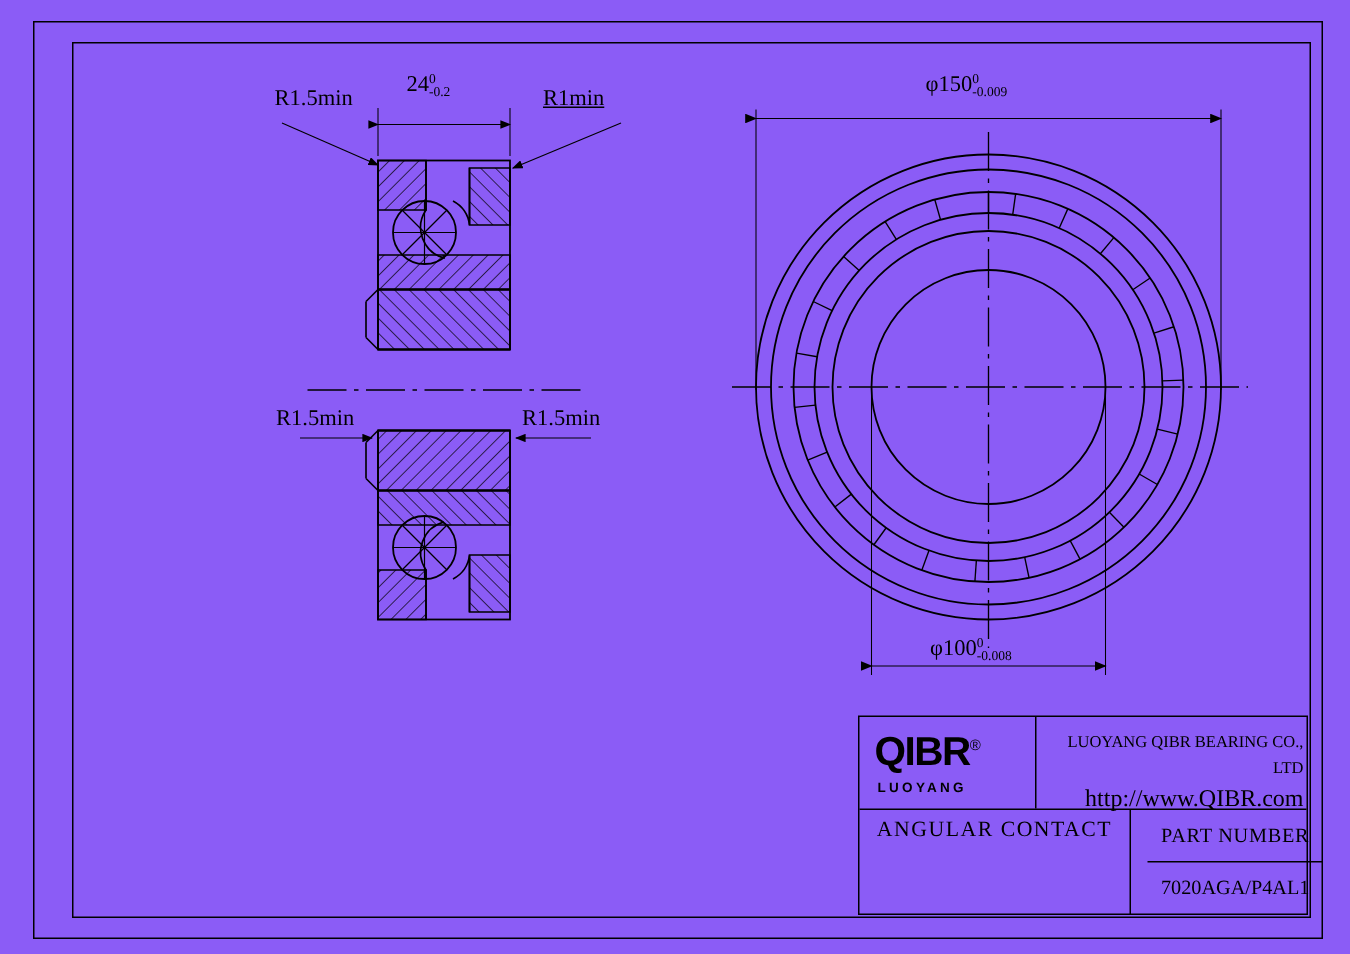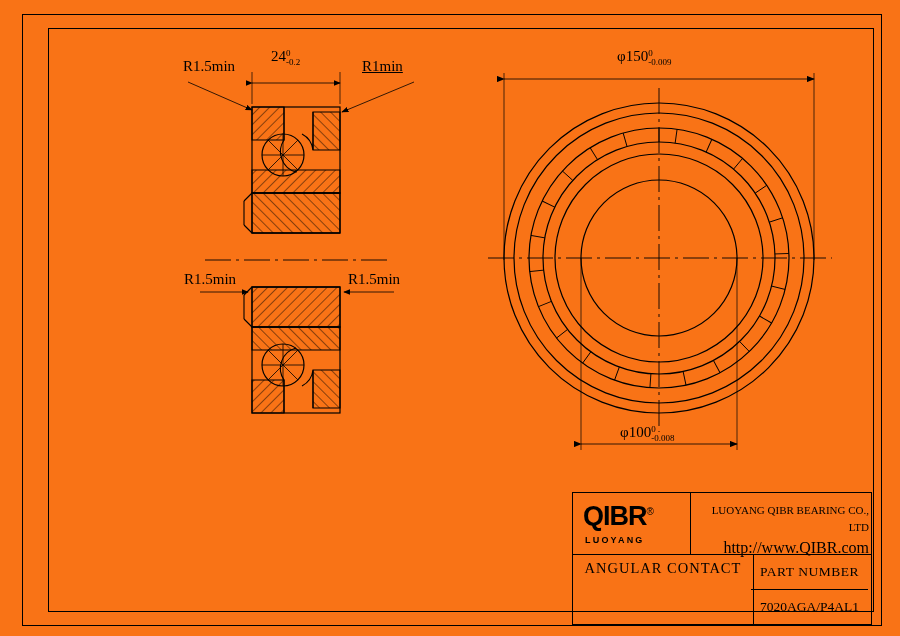--- a/index.html
+++ b/index.html
@@ -1,36 +1,36 @@
 <!DOCTYPE html>
 <html><head>
 <meta charset="utf-8">
 <style>
   html,body{margin:0;padding:0;background:#ffffff;}
   body{width:900px;height:636px;font-family:"Liberation Serif",serif;color:#000;}
-  #sheet{position:relative;width:900px;height:636px;overflow:hidden;background:#f97316;}
+  #sheet{position:relative;width:900px;height:636px;overflow:hidden;background:#8b5cf6;}
   .frame-outer{position:absolute;left:22px;top:14px;width:858px;height:610px;border:1px solid #000;}
   .frame-inner{position:absolute;left:48px;top:28px;width:824px;height:582px;border:1px solid #000;}
   svg{position:absolute;left:0;top:0;}
   .dim-txt{position:absolute;font-family:"Liberation Serif",serif;font-size:15px;white-space:nowrap;}
   .tolstack{display:inline-block;vertical-align:middle;line-height:1;text-align:left;font-size:9px;position:relative;top:0px;}
   .tolstack span{display:block;}
   
-  .tb{position:absolute;left:572px;top:477px;width:300px;height:133px;border:1px solid #000;box-sizing:border-box;margin-top:15px;}
+  .tb{position:absolute;left:572px;top:477px;width:300px;height:133px;border:1px solid #000;box-sizing:border-box;}
   .tb-top{position:absolute;left:0;top:0;width:100%;height:62px;border-bottom:1px solid #000;box-sizing:border-box;}
   .tb-logo{position:absolute;left:0;top:0;width:118px;height:61px;border-right:1px solid #000;box-sizing:border-box;}
   .qibr{position:absolute;left:10px;top:8px;font-family:"Liberation Sans",sans-serif;font-weight:bold;font-size:27px;letter-spacing:-1px;}
   .qibr .reg{font-size:10px;vertical-align:super;font-weight:normal;}
   .bearings{position:absolute;left:12px;top:42px;font-family:"Liberation Sans",sans-serif;font-size:9px;letter-spacing:2.2px;font-weight:bold;}
   .tb-co{position:absolute;left:124px;top:9px;width:172px;text-align:right;font-family:"Liberation Serif",serif;font-size:11px;line-height:1.55;}
   .tb-co .url{font-size:16px;}
   .tb-bottom{position:absolute;left:0;top:62px;width:100%;height:70px;}
   .tb-desc{position:absolute;left:0;top:0;width:181px;height:70px;border-right:1px solid #000;box-sizing:border-box;display:flex;flex-direction:column;align-items:center;justify-content:flex-start;}
   .tb-desc div{font-size:14.5px;letter-spacing:1px;line-height:1.9;}
-  .tb-pn{position:absolute;left:178px;top:0;width:117px;height:70px;box-sizing:border-box;}
+  .tb-pn{position:absolute;left:192px;top:0;width:117px;height:70px;box-sizing:border-box;}
   .tb-pn-label{position:absolute;left:0;top:0;width:100%;height:35px;border-bottom:1px solid #000;box-sizing:border-box;display:flex;align-items:center;justify-content:center;font-size:13.5px;letter-spacing:.5px;}
   .tb-pn-val{position:absolute;left:0;top:35px;width:100%;height:34px;display:flex;align-items:center;justify-content:center;font-size:13.5px;}
 </style>
 </head>
 <body>
 
 <div id="sheet">
 
   <div class="frame-outer"></div>
   <div class="frame-inner"></div>

